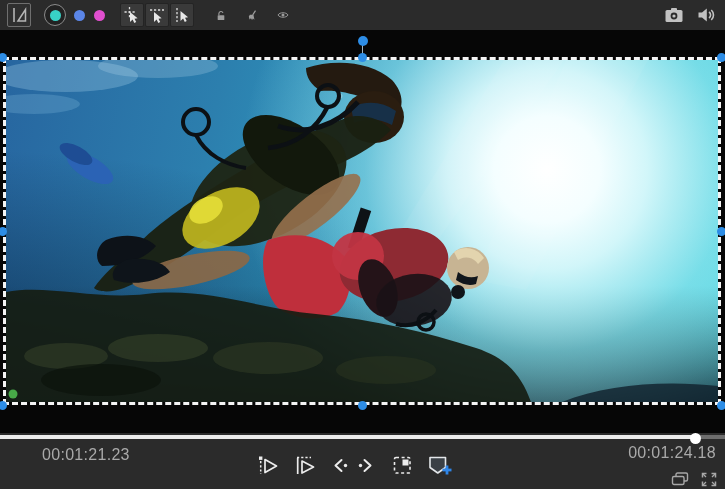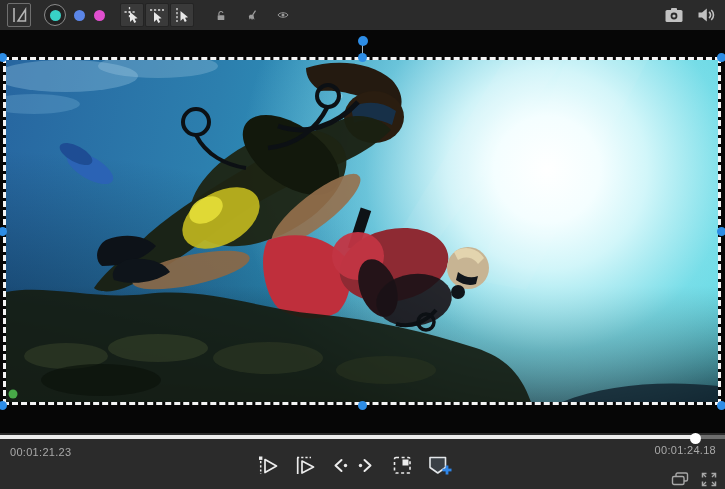--- a/index.html
+++ b/index.html
@@ -32,21 +32,21 @@
       linear-gradient(102deg, #2766a0 0%, #2c7fae 28%, #2f9ec2 52%, #3dc3d6 75%, #4ed4e0 100%);}
   .scene svg{position:absolute;left:0;top:0;}
   .handle{position:absolute;width:9px;height:9px;border-radius:50%;background:#2d8de6;cursor:pointer;}
   .rot-stem{position:absolute;left:362px;top:13px;width:1px;height:15px;background:#9fb6c6;}
 
   
   .bottombar{position:absolute;left:0;top:433px;width:725px;height:56px;background:#2b2b2b;}
   .seek-track{position:absolute;left:0;top:2px;width:725px;height:4px;background:#6e6e6e;cursor:pointer;}
   .seek-fill{position:absolute;left:0;top:0;height:4px;background:#ececec;}
   .seek-handle{position:absolute;top:-2px;width:11px;height:11px;border-radius:50%;background:#ffffff;cursor:grab;}
-  .tc{position:absolute;color:#a9a9a9;font-size:11px;letter-spacing:.3px;}
+  .tc{position:absolute;color:#a9a9a9;font-size:16px;letter-spacing:.3px;margin-left:32px;}
   .tc.left{left:10px;top:13px;}
   .tc.right{right:9px;top:11px;}
   .controls{position:absolute;left:255px;top:19px;display:flex;align-items:center;}
   .ctl{width:26px;height:26px;display:flex;align-items:center;justify-content:center;background:transparent;border:none;padding:0;cursor:pointer;}
   .br-icons{position:absolute;right:8px;top:38px;display:flex;gap:11px;align-items:center;}
 </style>
 </head>
 <body>
 
 <div class="app">

